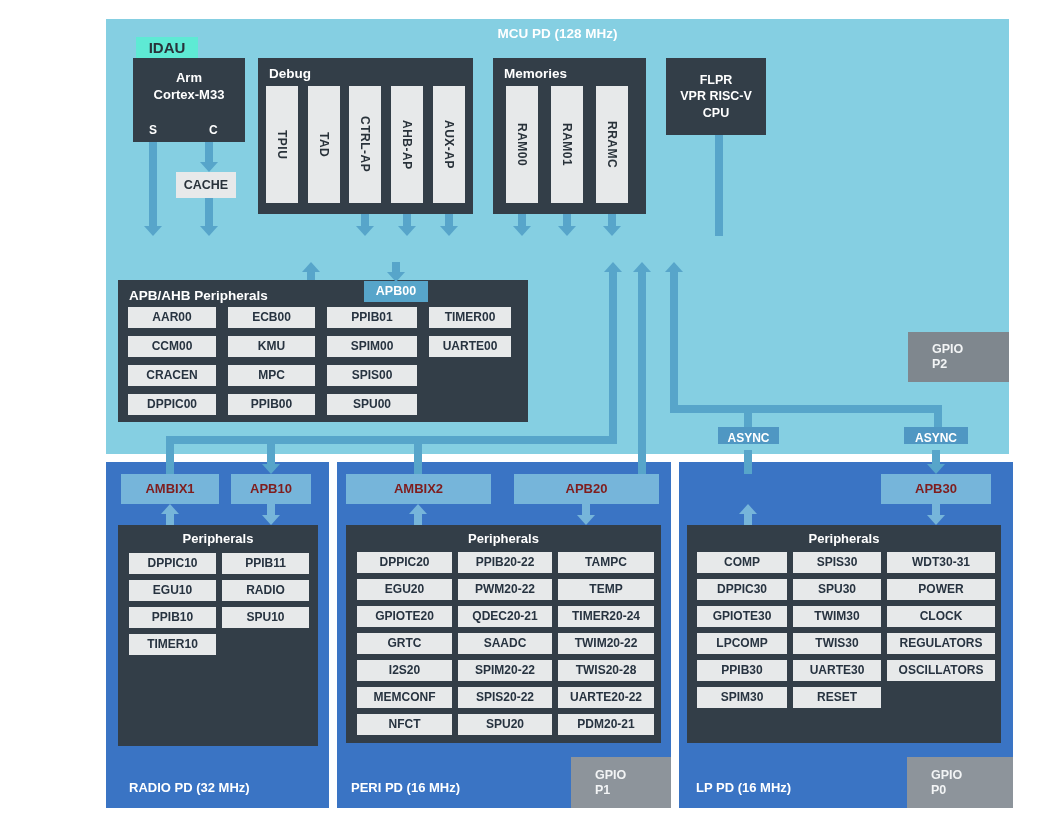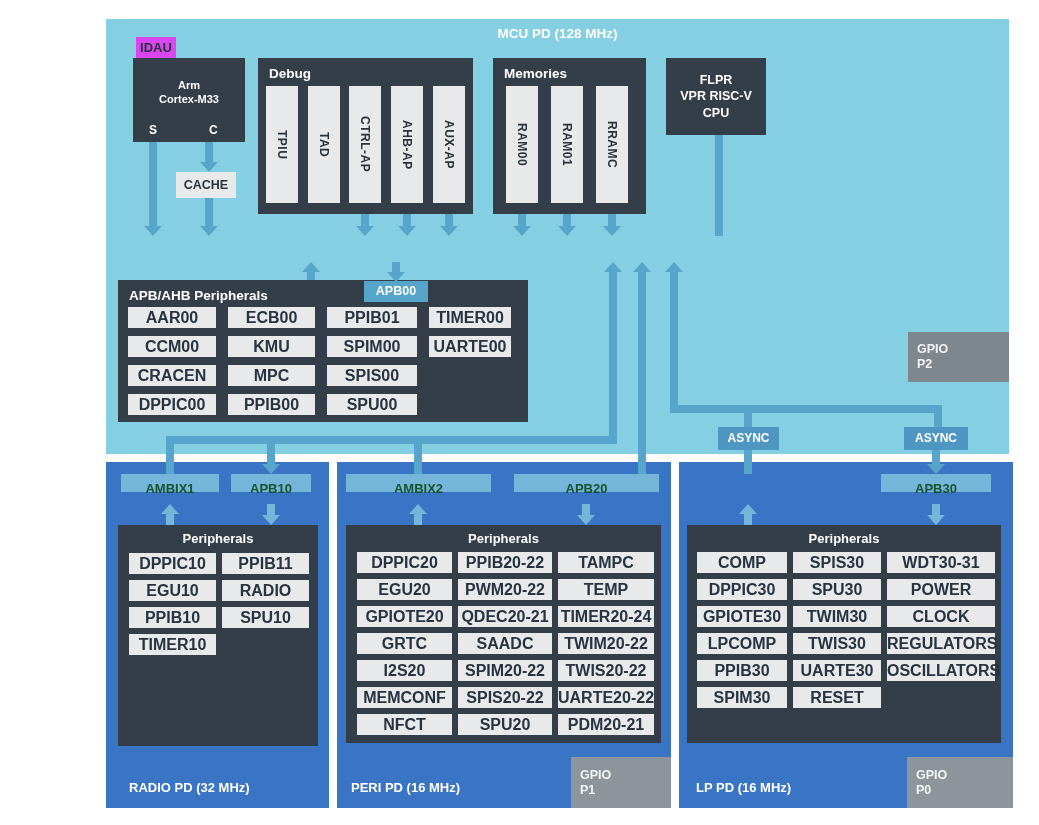--- a/index.html
+++ b/index.html
@@ -7,25 +7,25 @@
           font-family:"Liberation Sans",sans-serif; overflow:hidden;margin-left:41px; }
 
   
   .mcu-region { position:absolute; left:65px; top:19px; width:903px; height:435px; background:#85cfe2; }
   .mcu-title { position:absolute; top:7px; left:0; width:100%; text-align:center;
                color:#fff; font-weight:bold; font-size:13.5px; }
 
   .darkblock { position:absolute; background:#333e48; color:#fff; }
   .block-label { position:absolute; top:8px; left:11px; font-weight:bold; font-size:13.5px; color:#fff; }
 
-  .idau { position:absolute; left:95px; top:37px; width:40px; height:21px; background:#d946ef;
-          color:#29323a; font-weight:bold; font-size:13px; text-align:center; line-height:21px; z-index:3; }
+  .idau { position:absolute; left:95px; top:37px; width:62px; height:21px; background:#5eead4;
+          color:#29323a; font-weight:bold; font-size:15px; text-align:center; line-height:21px; z-index:3; }
   .cortex { left:92px; top:58px; width:112px; height:84px; z-index:2; }
-  .cortex-name { position:absolute; top:20px; width:100%; text-align:center; font-weight:bold;
-                 font-size:11px; line-height:1.3; }
+  .cortex-name { position:absolute; top:12px; width:100%; text-align:center; font-weight:bold;
+                 font-size:13px; line-height:1.3; }
   .port { position:absolute; bottom:5px; font-weight:bold; font-size:12px; }
   .port-s { left:16px; } .port-c { left:76px; }
 
   .cache { position:absolute; left:135px; top:172px; width:60px; height:26px; background:#e7e9ea;
            color:#29323a; font-weight:bold; font-size:12.5px; text-align:center; line-height:26px; }
 
   .debug { left:217px; top:58px; width:215px; height:156px; }
   .memories { left:452px; top:58px; width:153px; height:156px; }
   .vcol { position:absolute; top:28px; width:32px; height:117px; background:#e7e9ea;
           display:flex; align-items:center; justify-content:center; }
@@ -35,40 +35,40 @@
           justify-content:center; text-align:center; font-weight:bold; font-size:12.5px; line-height:1.3; }
 
   .ambix0 { position:absolute; left:73px; top:236px; width:634px; height:26px; background:#57a5ca;
             color:#fff; font-weight:bold; font-size:13px; text-align:center; line-height:26px; }
 
   .apb-block { left:77px; top:280px; width:410px; height:142px; }
   .apb00 { position:absolute; left:246px; top:1px; width:64px; height:21px; background:#57a5ca;
            color:#fff; text-align:center; line-height:21px; font-weight:bold; font-size:12.5px; }
   .apb-grid { position:absolute; left:10px; top:27px; display:grid;
               grid-template-columns:88px 87px 90px 82px; column-gap:12px; row-gap:8px; }
-  .item { height:21px; background:#e7e9ea; color:#273340; font-weight:bold; font-size:16px;
+  .item { height:21px; background:#e7e9ea; color:#273340; font-weight:bold; font-size:12px;
           text-align:center; line-height:21px; white-space:nowrap; }
   .spacer { background:none; }
 
   .gpio { position:absolute; color:#f2f4f5; font-weight:bold; font-size:12.5px; line-height:1.2;
-          display:flex; flex-direction:column; justify-content:center; padding-left:9px; box-sizing:border-box; }
+          display:flex; flex-direction:column; justify-content:center; padding-left:24px; box-sizing:border-box; }
   .gpio-p2 { left:867px; top:332px; width:101px; height:50px; background:#7f878e; }
   .gpio-p1 { left:234px; top:295px; width:100px; height:51px; background:#8d949b; }
   .gpio-p0 { left:228px; top:295px; width:106px; height:51px; background:#8d949b; }
 
   .async { position:absolute; background:#4f97c3; color:#fff; font-weight:bold; font-size:12px;
-           text-align:center; height:23px; line-height:23px; z-index:4; }
+           text-align:center; height:17px; line-height:23px; z-index:4; }
   .async-l { left:677px; top:427px; width:61px; }
   .async-r { left:863px; top:427px; width:64px; }
 
   .domain { position:absolute; top:462px; height:346px; background:#3a74c4; z-index:1; }
   .radio { left:65px; width:223px; }
   .peri  { left:296px; width:334px; }
   .lp    { left:638px; width:334px; }
-  .subbus { position:absolute; top:12px; height:18px; background:#76b5da; color:#14532d;
+  .subbus { position:absolute; top:12px; height:30px; background:#76b5da; color:#7f1d1d;
             font-weight:bold; font-size:13px; text-align:center; line-height:30px; }
   .periph { position:absolute; background:#333e48; }
   .periph-title { position:absolute; top:6px; left:0; width:100%; text-align:center; color:#fff;
                   font-weight:bold; font-size:13px; }
   .pgrid { position:absolute; display:grid; column-gap:6px; row-gap:6px; }
   .pgrid-radio { left:11px; top:28px; grid-template-columns:87px 87px; }
   .pgrid-peri  { left:11px; top:27px; grid-template-columns:95px 94px 96px; }
   .pgrid-lp    { left:10px; top:27px; grid-template-columns:90px 88px 108px; }
   .domain-label { position:absolute; bottom:13px; color:#fff; font-weight:bold; font-size:13px; }
   .radio .domain-label { left:23px; } .peri .domain-label { left:14px; } .lp .domain-label { left:17px; }
@@ -259,21 +259,21 @@
         <div class="item">PWM20-22</div>
         <div class="item">TEMP</div>
         <div class="item">GPIOTE20</div>
         <div class="item">QDEC20-21</div>
         <div class="item">TIMER20-24</div>
         <div class="item">GRTC</div>
         <div class="item">SAADC</div>
         <div class="item">TWIM20-22</div>
         <div class="item">I2S20</div>
         <div class="item">SPIM20-22</div>
-        <div class="item">TWIS20-22</div>
+        <div class="item">TWIS20-28</div>
         <div class="item">MEMCONF</div>
         <div class="item">SPIS20-22</div>
         <div class="item">UARTE20-22</div>
         <div class="item">NFCT</div>
         <div class="item">SPU20</div>
         <div class="item">PDM20-21</div>
       </div>
     </div>
     <div class="gpio gpio-p1">
       <div>GPIO</div>

